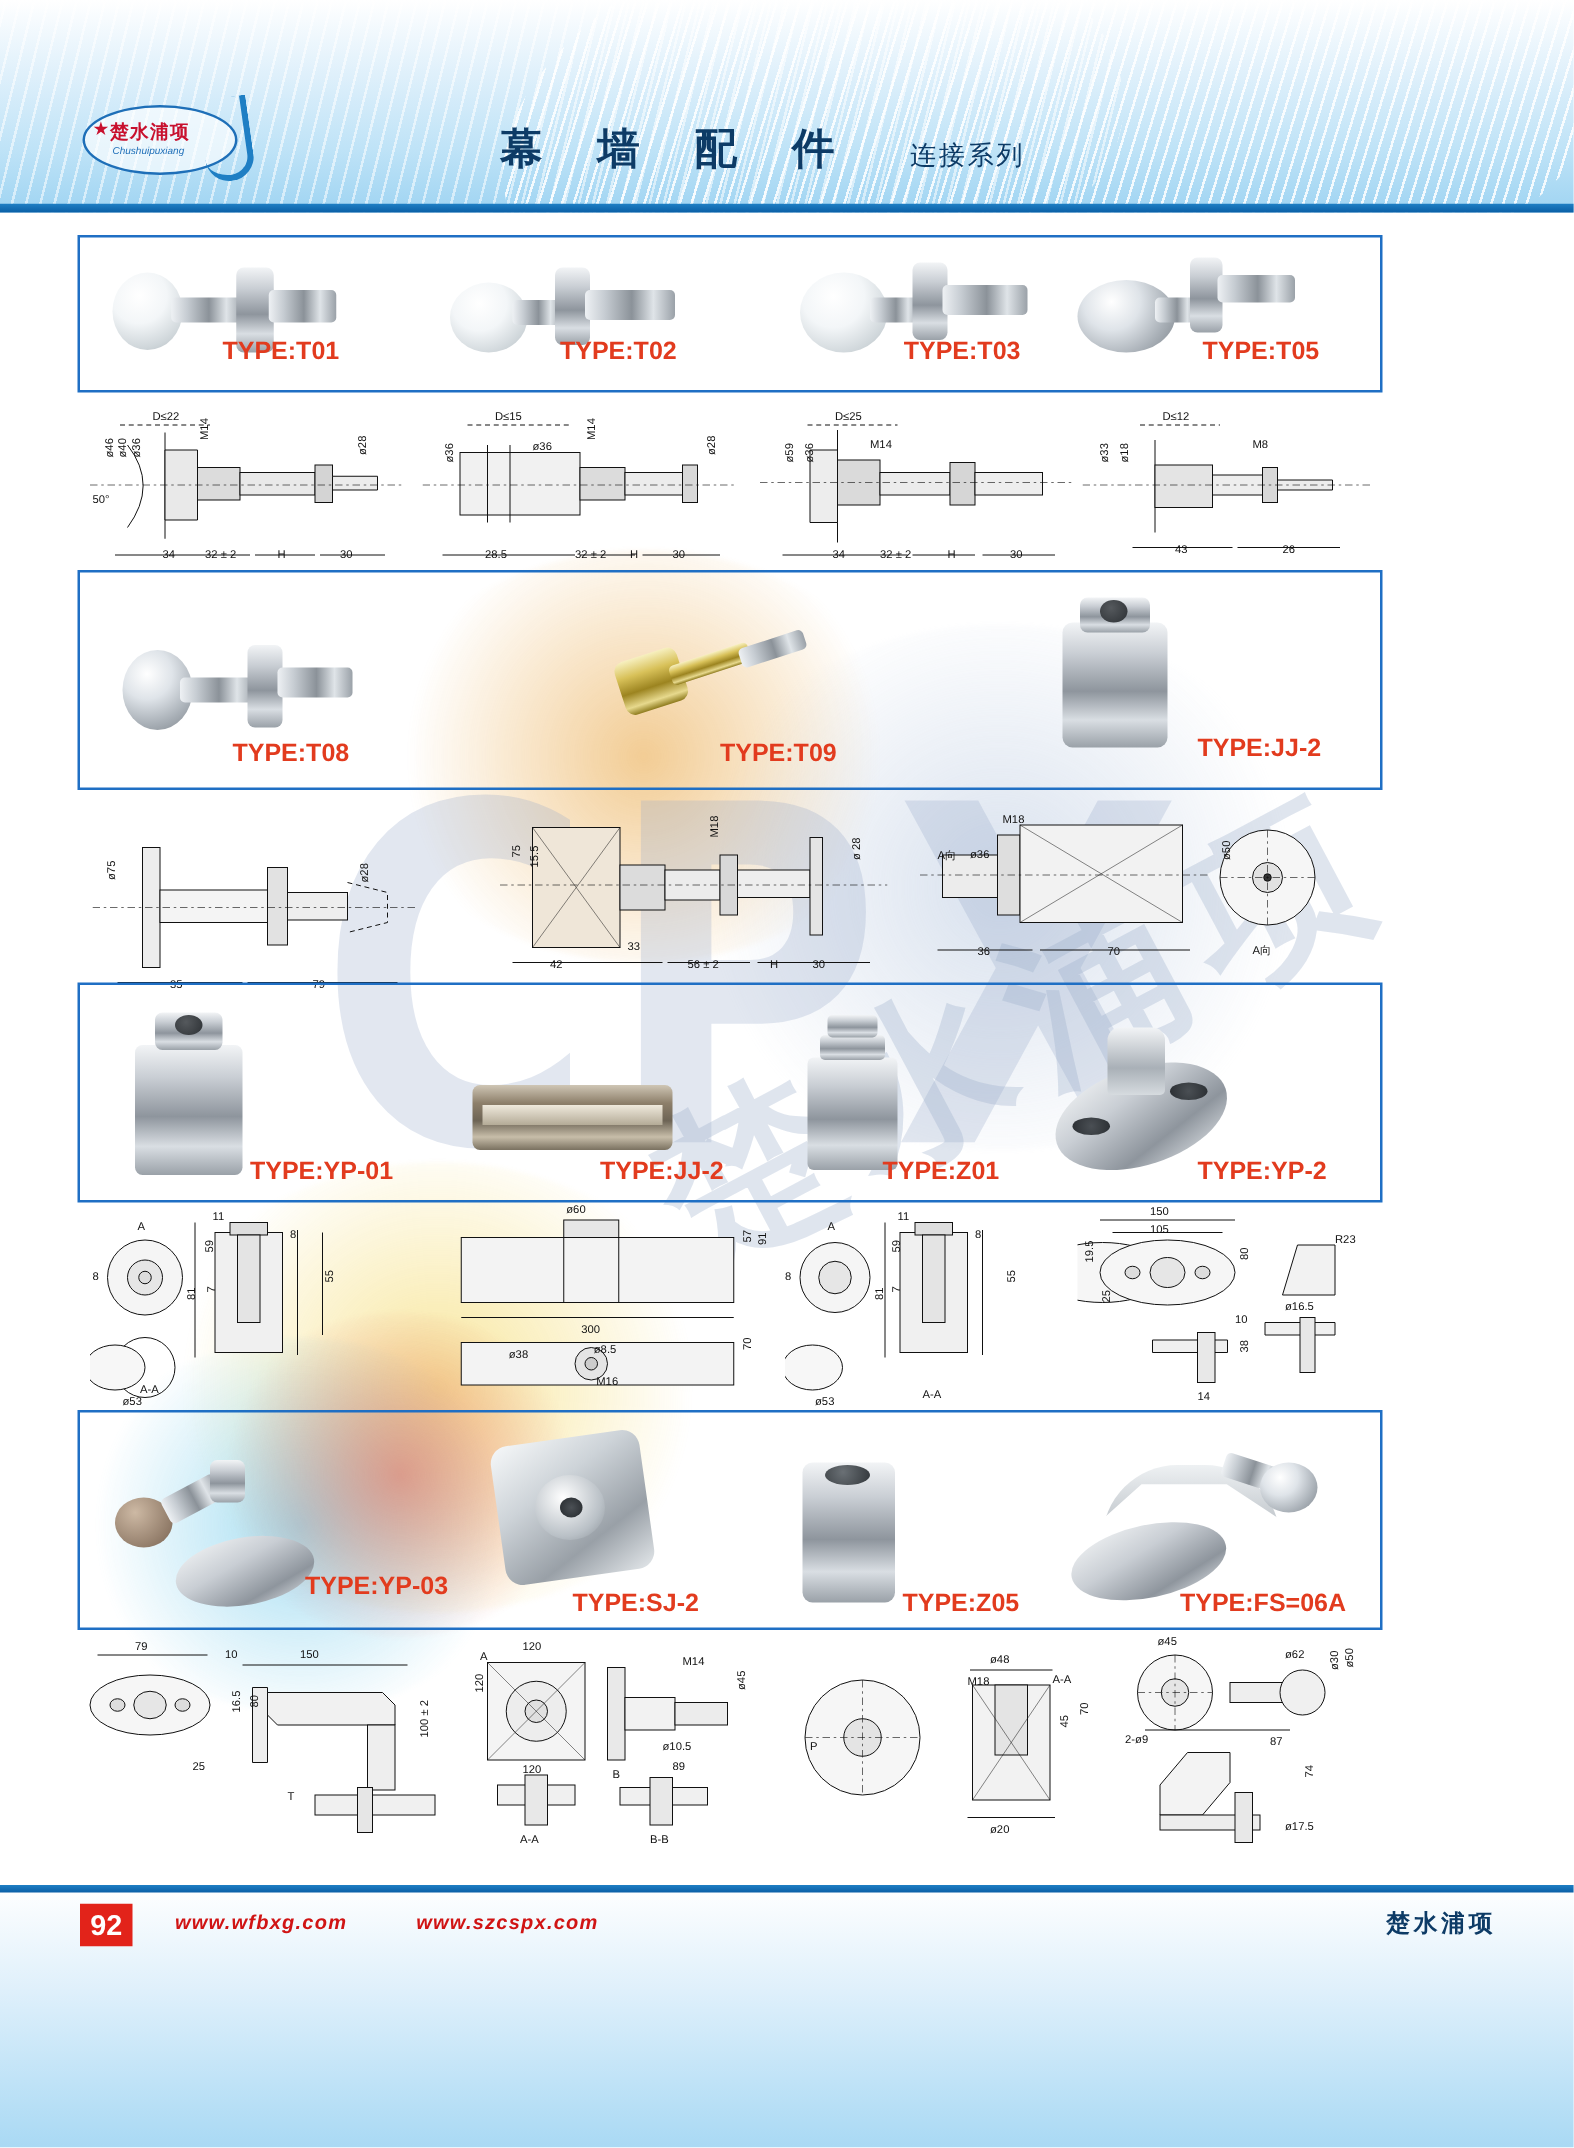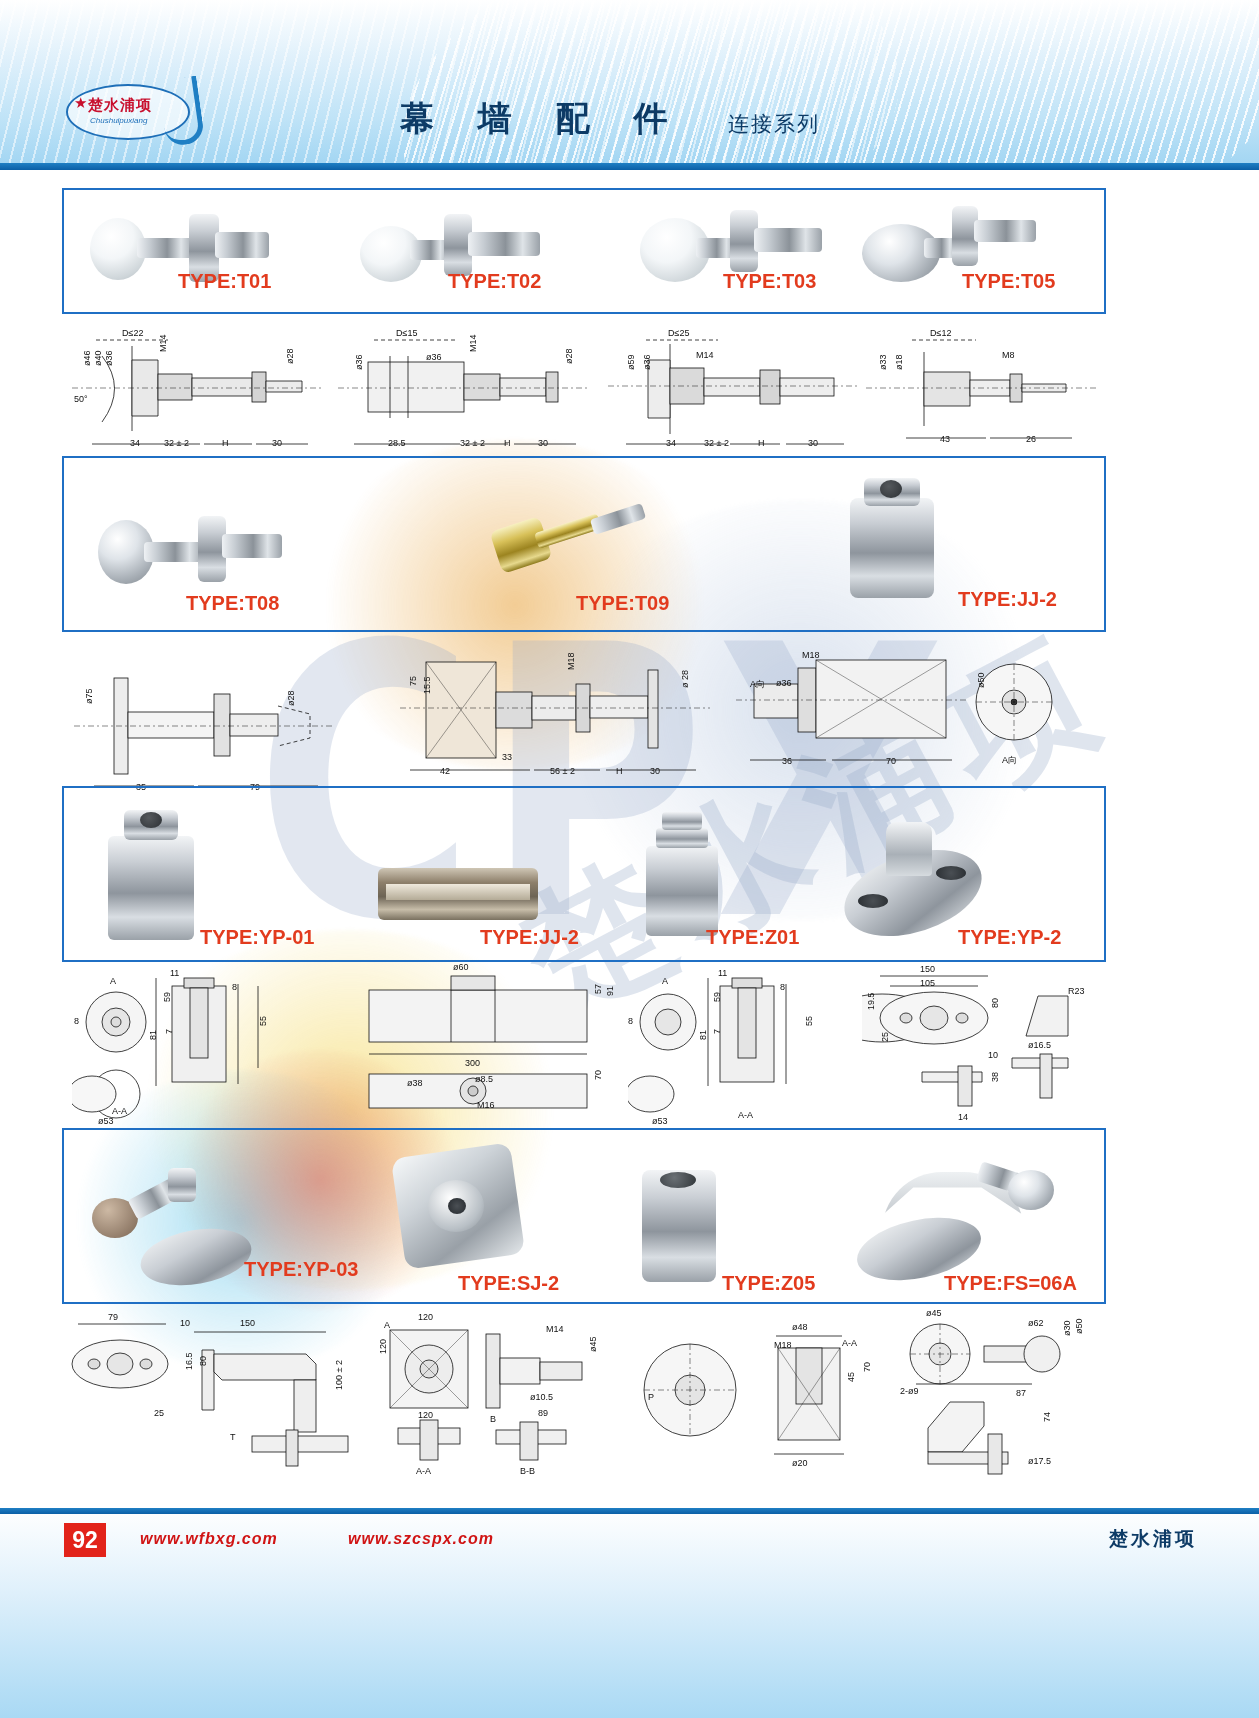--- a/index.html
+++ b/index.html
@@ -104,21 +104,21 @@
   }
   #page-num{
     position:absolute;left:64px;top:1523px;width:42px;height:34px;background:#e2231a;
     color:#fff;font-size:23px;font-weight:bold;text-align:center;line-height:34px;
   }
   .site{
     position:absolute;top:1530px;font-size:16px;font-weight:bold;font-style:italic;
     color:#d01414;letter-spacing:1px;
   }
   #site1{left:140px;}
-  #site2{left:348px;}
+  #site2{left:333px;}
   #footer-brand{
     position:absolute;right:62px;top:1526px;font-size:19px;font-weight:bold;color:#0d3b66;
     letter-spacing:3px;font-family:"DejaVu Sans", sans-serif;
   }
 
   
   .metal{
     position:absolute;border-radius:4px;
     background:linear-gradient(180deg,#f2f4f6 0%,#c9ced4 25%,#8e959d 55%,#d9dee3 78%,#9aa1a8 100%);
   }

